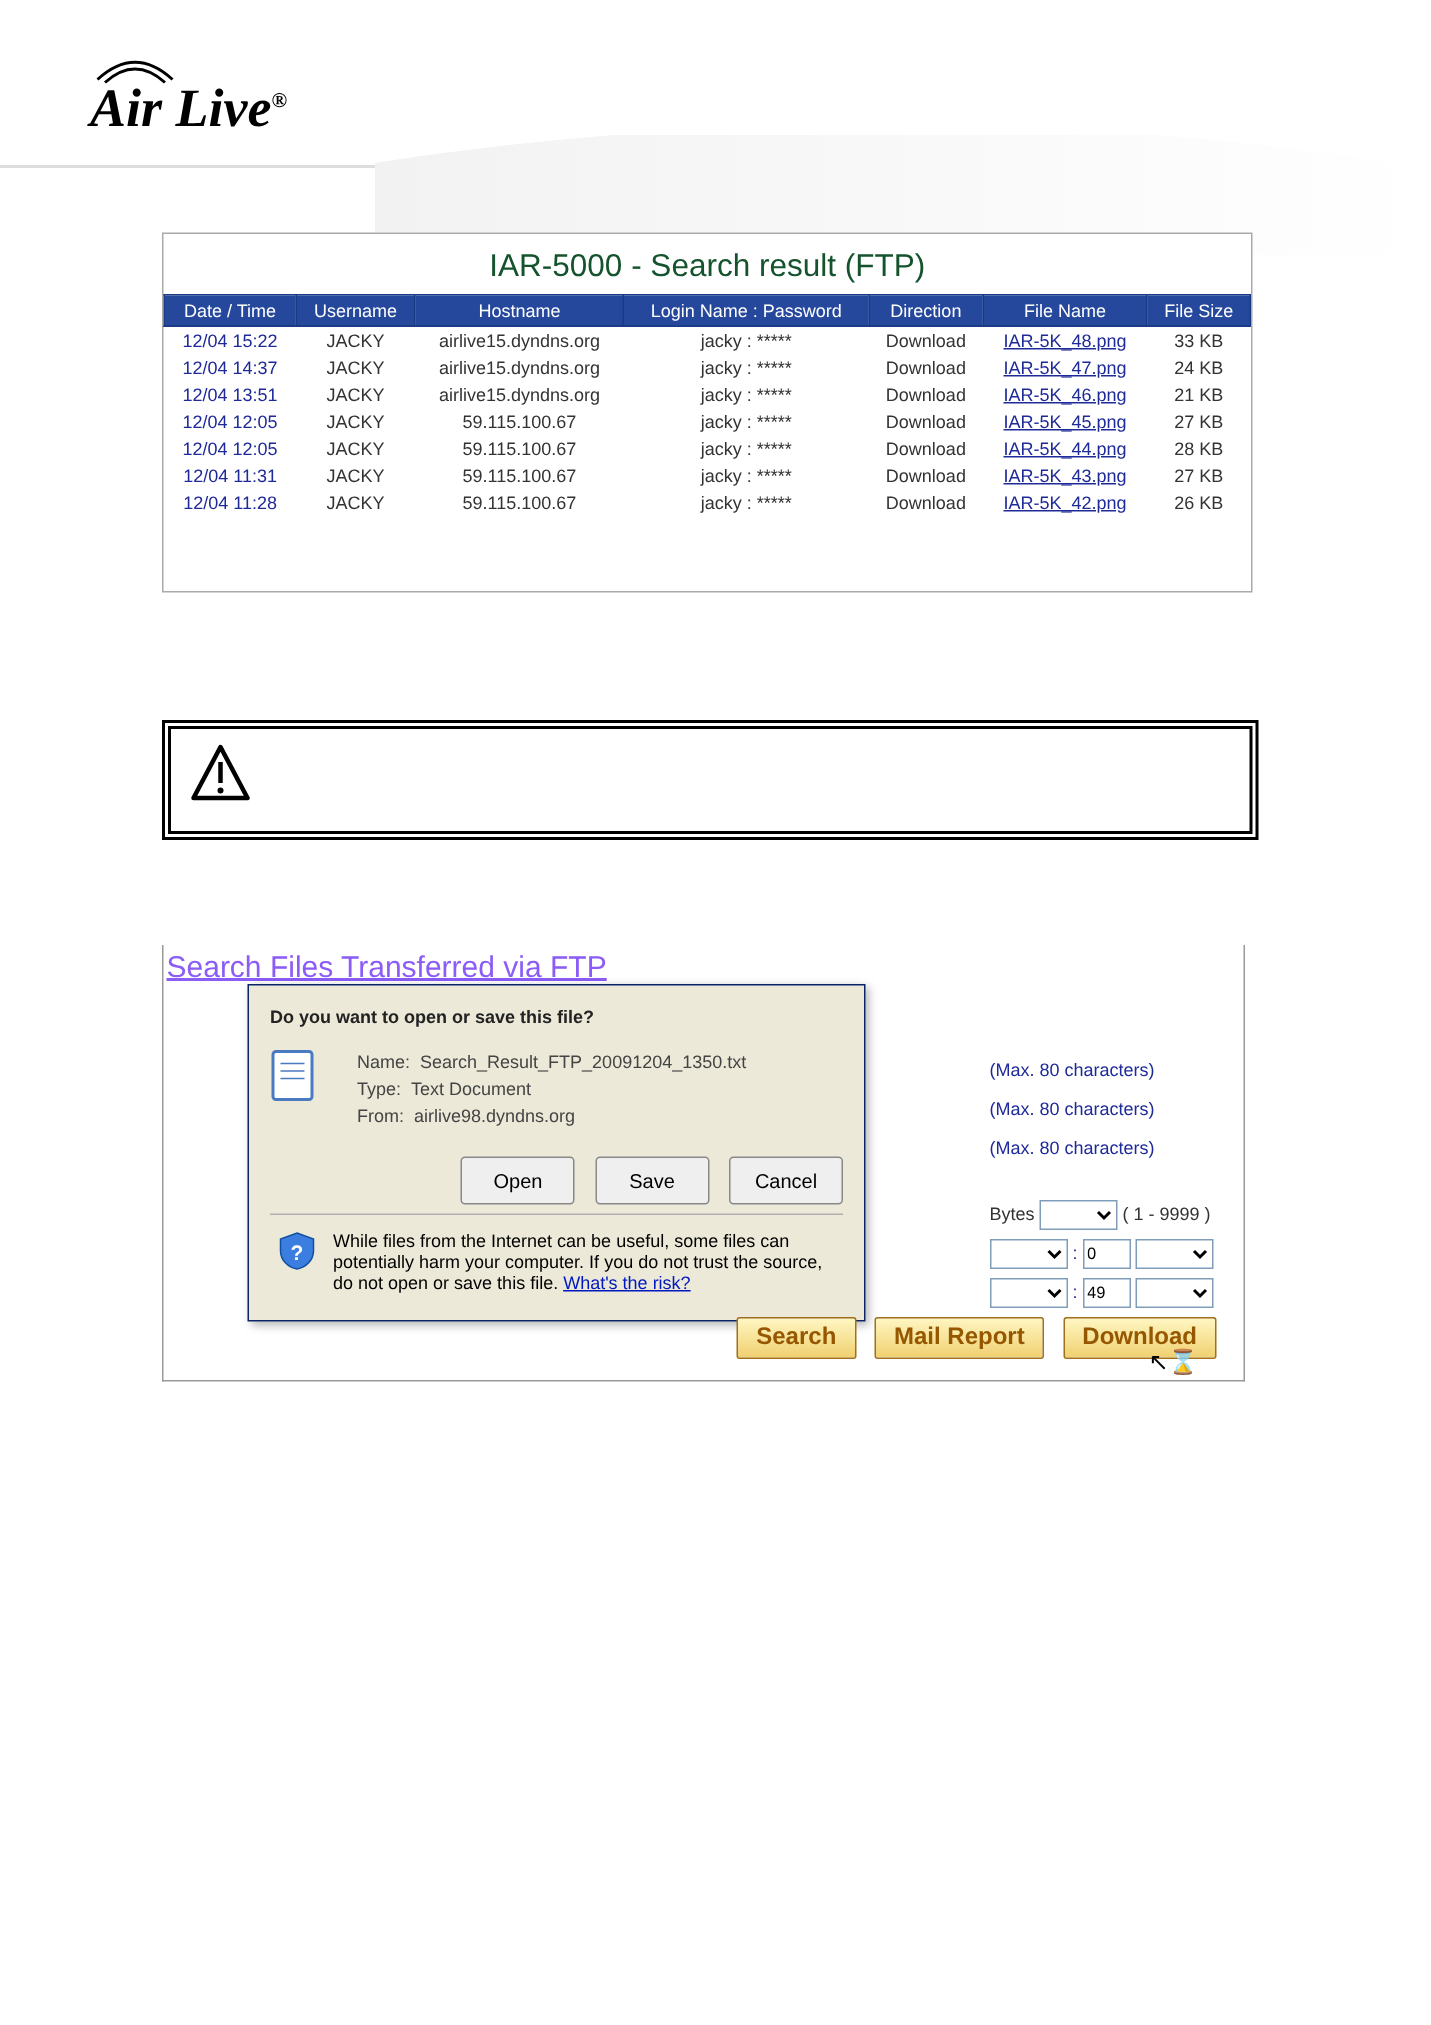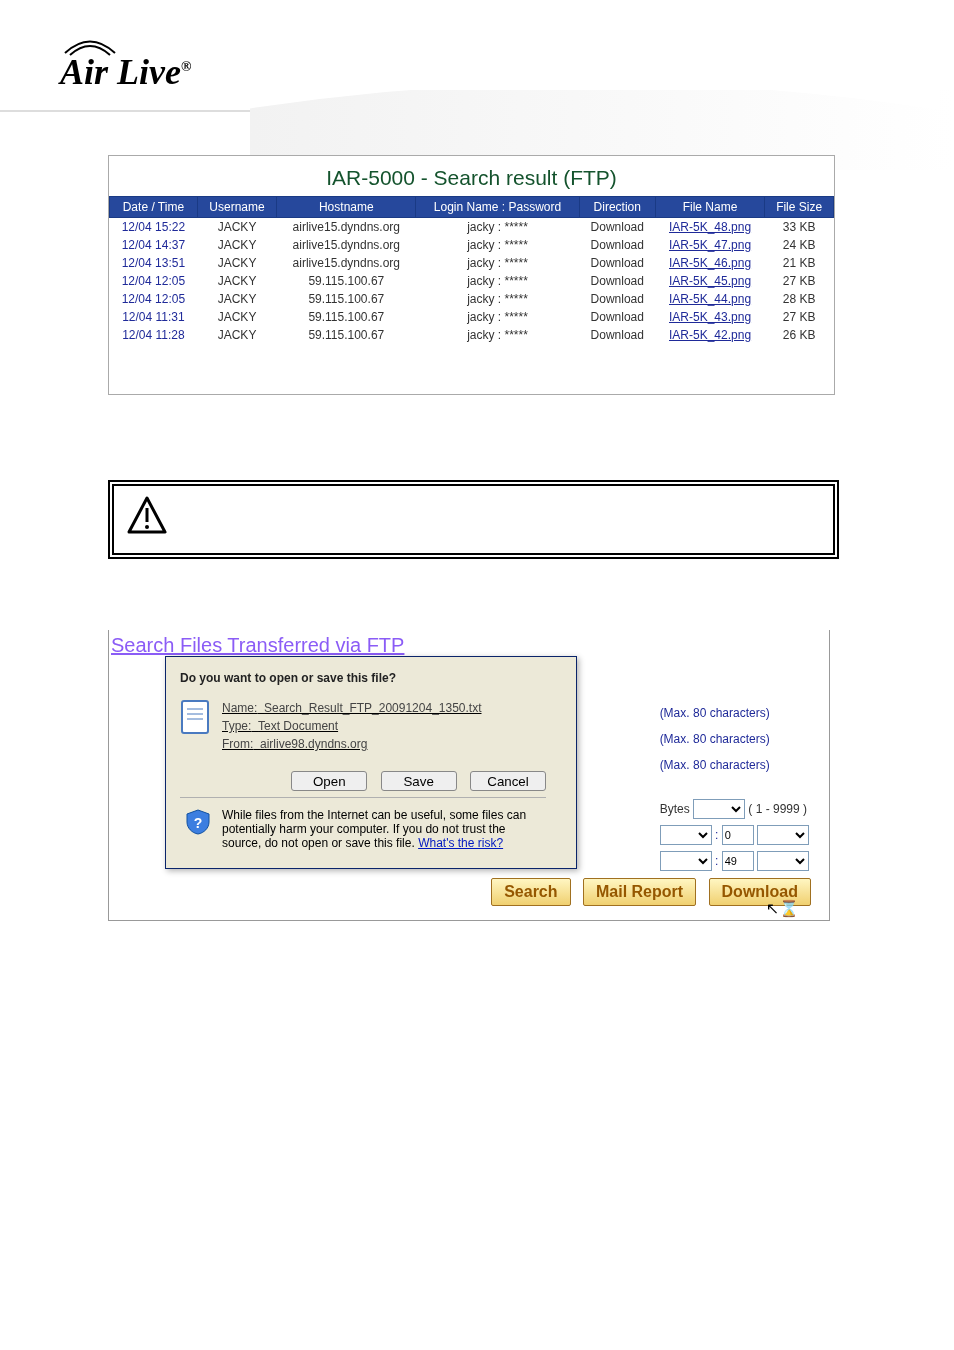--- a/index.html
+++ b/index.html
@@ -134,44 +134,43 @@
   .dlg-close {
     width: 18px; height: 18px;
     background: #ff4a2f;
     border: 1px solid #fff;
     color: #fff;
     display: flex; align-items: center; justify-content: center;
     font-size: 12px;
     cursor: pointer;
   }
   .dlg-body {
-    padding: 14px 30px 10px 14px;
+    padding: 14px 14px 10px 14px;
     border-radius: 11px;
   }
   .dlg-q {
     font-weight: bold;
     color: #222;
     margin-bottom: 14px;
   }
   .dlg-info {
     display: flex;
-    gap: 12px;
-    text-decoration: underline;
+    gap: 28px;
   }
   .doc-icon {
     width: 30px; height: 36px;
     flex: 0 0 auto;
   }
   .dlg-labels { color: #444; line-height: 18px;}
   .dlg-buttons {
     text-align: right;
     margin: 18px 0 6px 0;
   }
   .dlg-buttons button {
-    width: 76px; height: 20px;
+    width: 76px; height: 32px;
     margin-left: 10px;
     background: #efefef;
     border: 1px solid #888;
     border-radius: 3px;
     cursor: pointer;
   }
   .dlg-warn {
     border-top: 1px solid #b0b0b0;
     padding: 10px 4px 8px 4px;
     display: flex;

